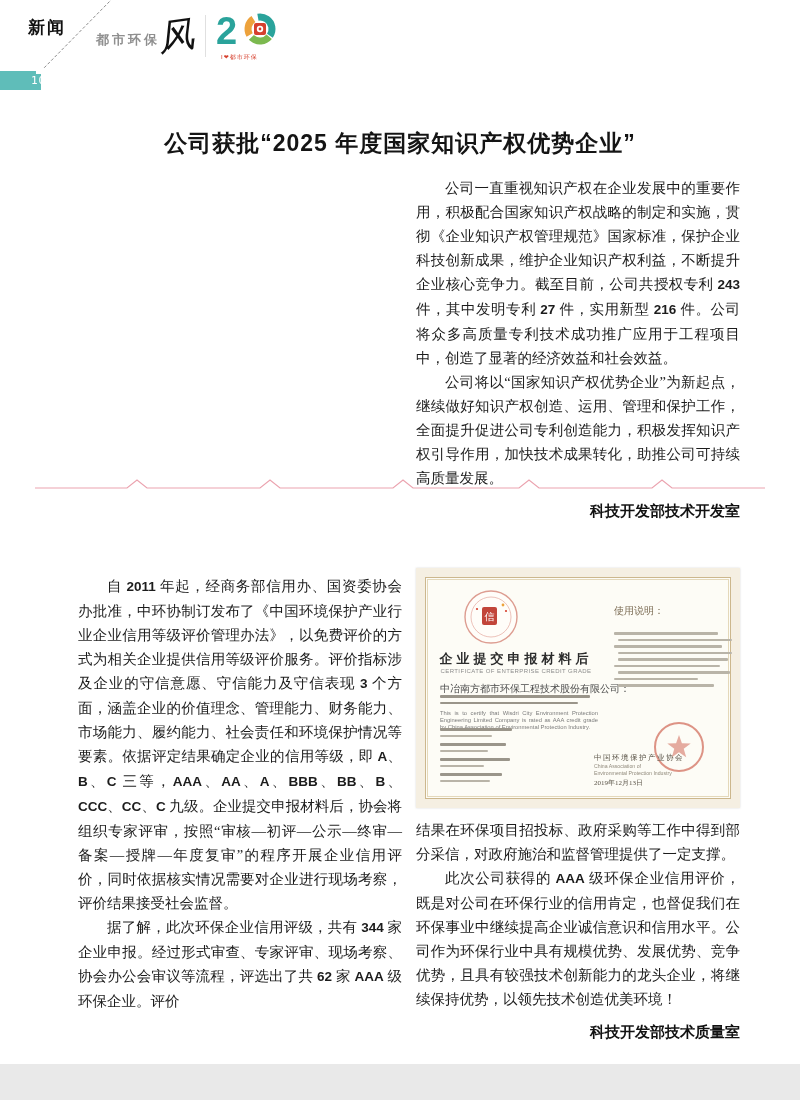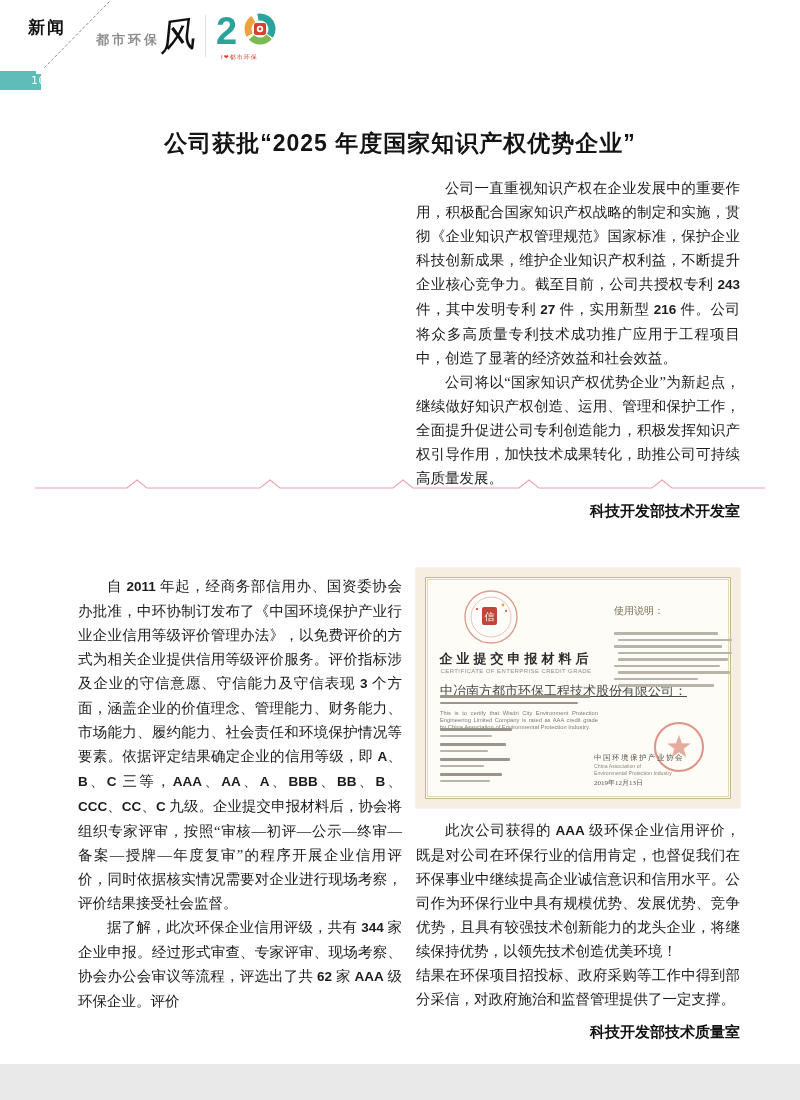--- a/index.html
+++ b/index.html
@@ -49,21 +49,21 @@
     box-shadow:0 0 2px rgba(0,0,0,.15); }
   .cert-frame { position:relative; width:100%; height:100%;
     border:1px solid #ccb78d; background:#fdfcf6;
     box-shadow:inset 0 0 0 1px #fdfcf6, inset 0 0 0 2px #e4d8ba; }
   .cert-seal { position:absolute; left:36px; top:10px; }
   .cert-title { position:absolute; left:10px; top:72px; width:160px; text-align:center;
     font-weight:700; font-size:13px; letter-spacing:4px; color:#2c2c2c; white-space:nowrap; }
   .cert-subtitle { position:absolute; left:4px; top:90px; width:172px; text-align:center;
     font-size:6px; color:#8c8c8c; letter-spacing:.4px;
     font-family:"Liberation Sans","DejaVu Sans",sans-serif; }
-  .cert-company { position:absolute; left:14px; top:104px; font-size:13px; color:#4a4a4a;text-decoration:underline; }
+  .cert-company { position:absolute; left:14px; top:104px; font-size:10px; color:#4a4a4a; }
   .cert-lines { position:absolute; left:14px; top:117px; width:152px; }
   .bar { height:2.5px; background:#b9b4a8; margin-bottom:4px; border-radius:1px; }
   .bar.dark { background:#9a958a; }
   .cert-english { position:absolute; left:14px; top:132px; width:158px;
     font-size:5.8px; line-height:7px; color:#7c7c7c; text-align:justify;
     font-family:"Liberation Sans","DejaVu Sans",sans-serif; }
   .cert-meta { position:absolute; left:14px; bottom:10px; width:90px; }
   .cert-meta .pair { margin-bottom:6px; }
   .cert-instr { position:absolute; left:188px; top:26px; width:118px; }
   .cert-instr-title { font-size:10px; color:#7a6a52; margin-bottom:14px; }
@@ -187,18 +187,18 @@
             <polygon points="35,16 37.9,24.3 46.7,24.5 39.7,29.8 42.2,38.2 35,33.2 27.8,38.2 30.3,29.8 23.3,24.5 32.1,24.3" fill="rgba(205,90,72,.5)"></polygon>
           </svg>
           <div class="cert-issuer-cn">中国环境保护产业协会</div>
           <div class="cert-issuer-en">China Association of</div>
           <div class="cert-issuer-en">Environmental Protection Industry</div>
           <div class="cert-date">2019年12月13日</div>
         </div>
       </div>
     </div>
 
+    <p class="body-p no-indent">结果在环保项目招投标、政府采购等工作中得到部分采信，对政府施治和监督管理提供了一定支撑。</p>
     <p class="body-p">此次公司获得的 <b>AAA</b> 级环保企业信用评价，既是对公司在环保行业的信用肯定，也督促我们在环保事业中继续提高企业诚信意识和信用水平。公司作为环保行业中具有规模优势、发展优势、竞争优势，且具有较强技术创新能力的龙头企业，将继续保持优势，以领先技术创造优美环境！</p>
-    <p class="body-p no-indent">结果在环保项目招投标、政府采购等工作中得到部分采信，对政府施治和监督管理提供了一定支撑。</p>
     <p class="byline">科技开发部技术质量室</p>
   </div>
 
 </div>
 
 </body></html>

